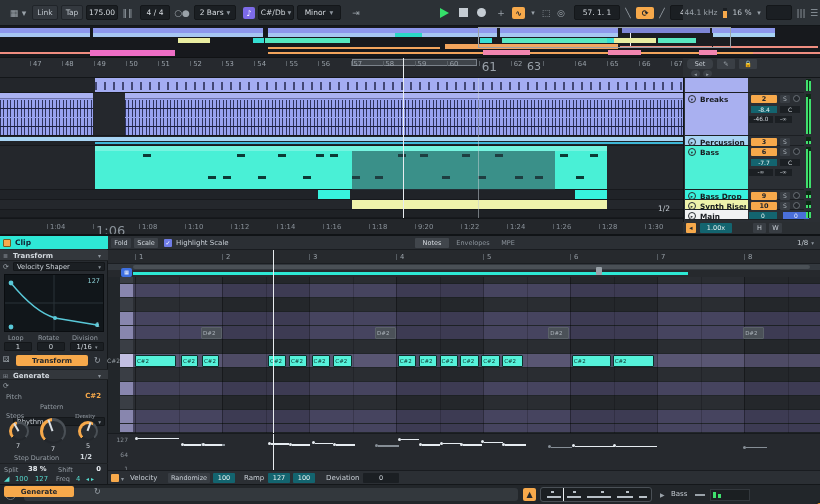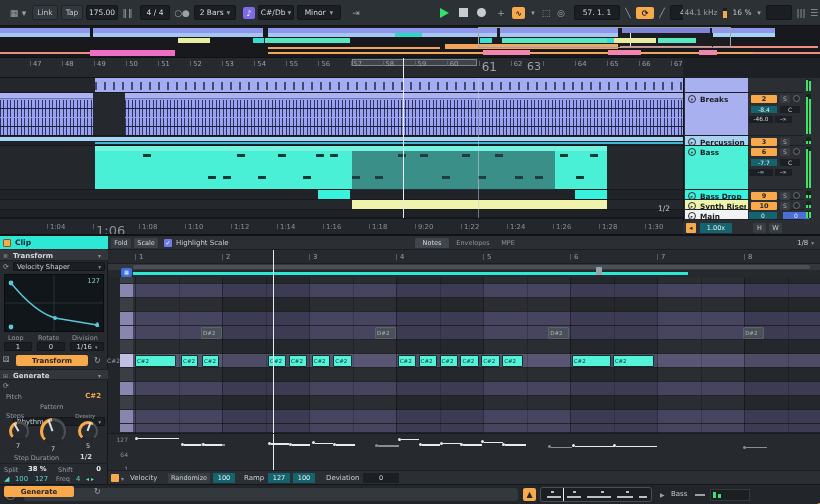--- a/index.html
+++ b/index.html
@@ -172,20 +172,27 @@
       <div style="position: absolute; left: 542.8px; top: 3px; width: 1px; height: 5px; background: rgb(90, 96, 102);"></div>
       <div style="position: absolute; left: 577.85px; top: 2px; color: rgb(153, 161, 169); font-size: 6.8px;">64</div>
       <div style="position: absolute; left: 574.85px; top: 3px; width: 1px; height: 5px; background: rgb(90, 96, 102);"></div>
       <div style="position: absolute; left: 609.9px; top: 2px; color: rgb(153, 161, 169); font-size: 6.8px;">65</div>
       <div style="position: absolute; left: 606.9px; top: 3px; width: 1px; height: 5px; background: rgb(90, 96, 102);"></div>
       <div style="position: absolute; left: 641.95px; top: 2px; color: rgb(153, 161, 169); font-size: 6.8px;">66</div>
       <div style="position: absolute; left: 638.95px; top: 3px; width: 1px; height: 5px; background: rgb(90, 96, 102);"></div>
       <div style="position: absolute; left: 674px; top: 2px; color: rgb(153, 161, 169); font-size: 6.8px;">67</div>
       <div style="position: absolute; left: 671px; top: 3px; width: 1px; height: 5px; background: rgb(90, 96, 102);"></div>
     </div>
+  <div style="left:683px;top:58px;width:137px;height:20px;background:#2b2f34;border-bottom:1px solid #131619;">
+    <div class="chip" style="left:4px;top:1px;width:26px;height:10px;background:#3a3f45;border-radius:4px;color:#c8cfd6;">Set</div>
+    <div class="chip" style="left:34px;top:1px;width:18px;height:10px;background:#3a3f45;color:#9aa2a9;">✎</div>
+    <div class="chip" style="left:56px;top:1px;width:18px;height:10px;background:#3a3f45;color:#9aa2a9;">🔒</div>
+    <div class="chip" style="left:8px;top:12px;width:9px;height:7px;background:#3a3f45;border-radius:50%;color:#9aa2a9;font-size:5px;">◂</div>
+    <div class="chip" style="left:20px;top:12px;width:9px;height:7px;background:#3a3f45;border-radius:50%;color:#9aa2a9;font-size:5px;">▸</div>
+  </div>
 
   <div id="arrange" style="left:0;top:78px;width:683px;height:140px;background:#202328;">
       <div style="position: absolute; left: 33px; top: 0px; width: 1px; height: 140px; background: rgba(0, 0, 0, 0.25);"></div>
       <div style="position: absolute; left: 65.05px; top: 0px; width: 1px; height: 140px; background: rgba(0, 0, 0, 0.25);"></div>
       <div style="position: absolute; left: 97.1px; top: 0px; width: 1px; height: 140px; background: rgba(0, 0, 0, 0.25);"></div>
       <div style="position: absolute; left: 129.15px; top: 0px; width: 1px; height: 140px; background: rgba(0, 0, 0, 0.25);"></div>
       <div style="position: absolute; left: 161.2px; top: 0px; width: 1px; height: 140px; background: rgba(0, 0, 0, 0.25);"></div>
       <div style="position: absolute; left: 193.25px; top: 0px; width: 1px; height: 140px; background: rgba(0, 0, 0, 0.25);"></div>
       <div style="position: absolute; left: 225.3px; top: 0px; width: 1px; height: 140px; background: rgba(0, 0, 0, 0.25);"></div>
       <div style="position: absolute; left: 257.35px; top: 0px; width: 1px; height: 140px; background: rgba(0, 0, 0, 0.25);"></div>

